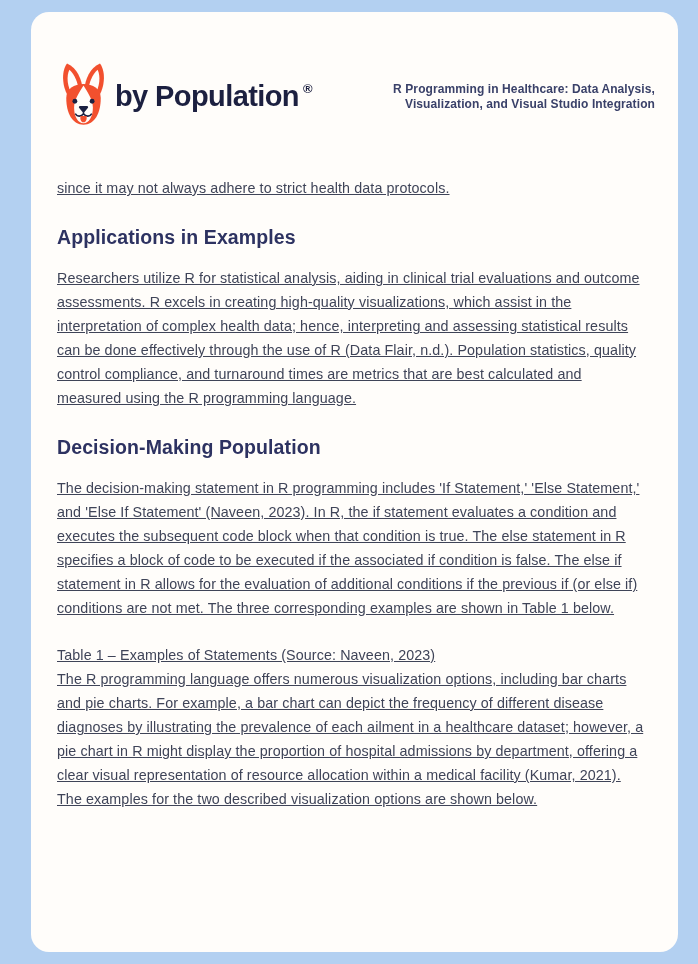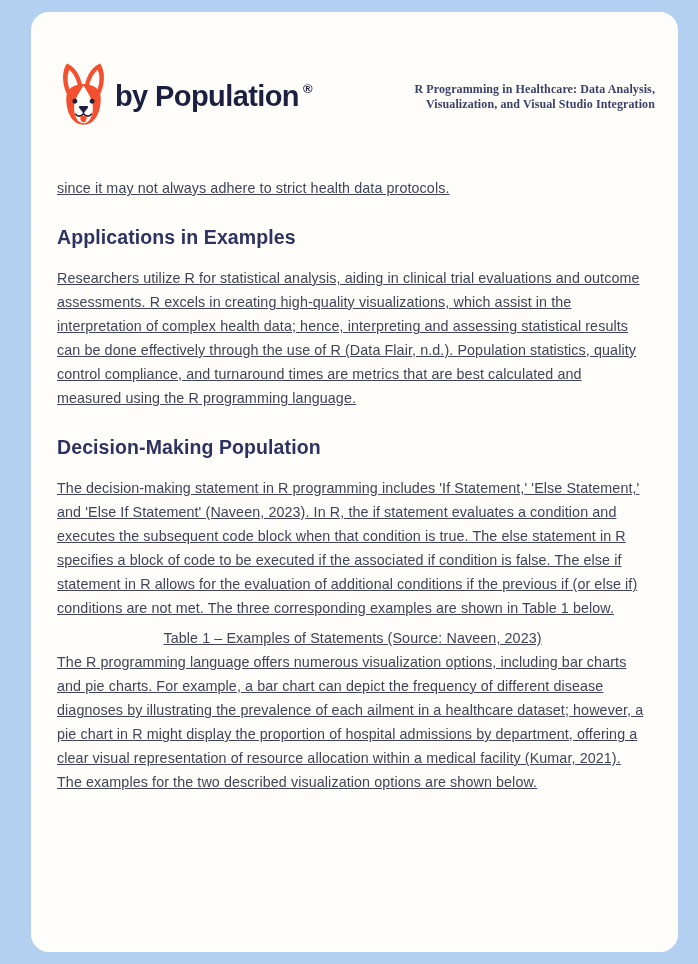--- a/index.html
+++ b/index.html
@@ -44,21 +44,20 @@
     margin-left: 4px;
     letter-spacing: 0;
   }
   .doc-meta { width: 286px; text-align: right; }
   .doc-title {
     font-weight: bold;
     font-size: 12px;
     line-height: 14.5px;
     color: #3a4169;
     letter-spacing: 0.1px;
-    font-family: Liberation Serif, serif;
   }
   .doc-url {
     display: block;
     margin-top: 7px;
     font-size: 12.2px;
     line-height: 13.5px;
     color: #6f7896;
     text-decoration: none;
     cursor: pointer;
   }
@@ -72,21 +71,21 @@
     text-decoration: underline;
   }
   article.doc-body h2 {
     margin: 26px 0 18px 0;
     font-size: 19.5px;
     line-height: 22px;
     font-weight: bold;
     color: #2d3261;
     letter-spacing: 0.1px;
   }
-  article.doc-body p.caption { margin-top: 6px; text-align: center; }
+  article.doc-body p.caption { margin-top: 23px; }
 </style>
 </head>
 <body>
 
 <div class="page">
   <div class="card">
 
     <header class="doc-header">
       <div class="brand">
         <svg class="logo-svg" viewBox="0 0 60 88" aria-hidden="true">

